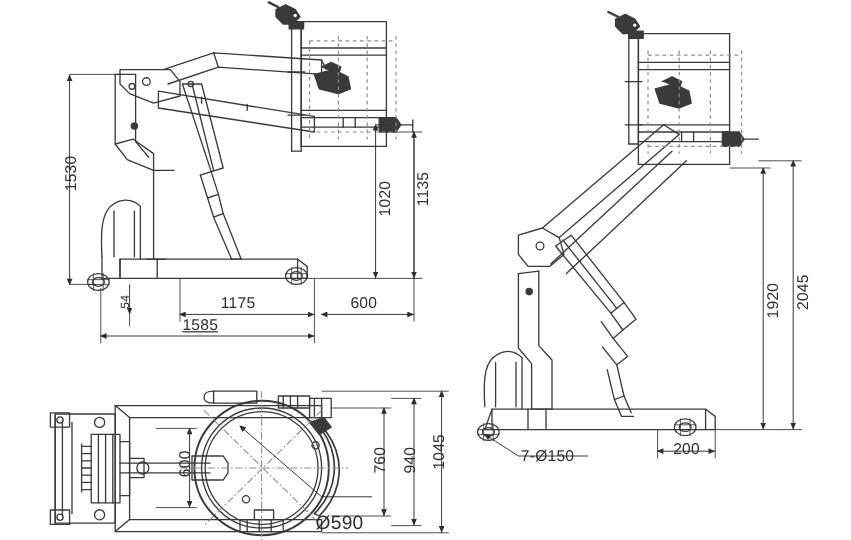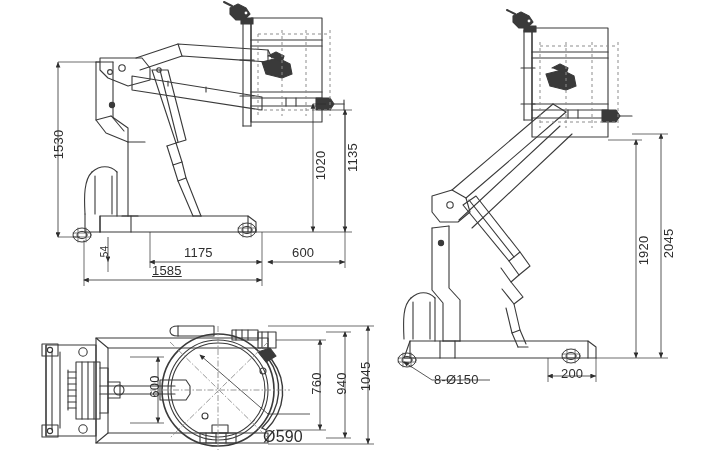--- a/index.html
+++ b/index.html
@@ -362,21 +362,21 @@
   <div class="dimtxt vtxt" style="left:306px;top:158px;font-size:13px;transform:rotate(-90deg);">1020</div>
 
   <div class="dimtxt vtxt" style="left:338px;top:150px;font-size:13px;transform:rotate(-90deg);">1135</div>
 
   <div class="dimtxt vtxt" style="left:629px;top:243px;font-size:13px;transform:rotate(-90deg);">1920</div>
 
   <div class="dimtxt vtxt" style="left:654px;top:236px;font-size:13px;transform:rotate(-90deg);">2045</div>
 
   <div class="dimtxt" style="left:561px;top:366px;font-size:13px;">200</div>
 
-  <div class="dimtxt" style="left:434px;top:372px;font-size:13px;">8-Ø150</div>
+  <div class="dimtxt" style="left:434px;top:372px;font-size:13px;">7-Ø150</div>
 
   <div class="dimtxt vtxt" style="left:143px;top:379px;font-size:13px;transform:rotate(-90deg);">600</div>
 
   <div class="dimtxt vtxt" style="left:305px;top:376px;font-size:13px;transform:rotate(-90deg);">760</div>
 
   <div class="dimtxt vtxt" style="left:330px;top:376px;font-size:13px;transform:rotate(-90deg);">940</div>
 
   <div class="dimtxt vtxt" style="left:351px;top:369px;font-size:13px;transform:rotate(-90deg);">1045</div>
 
   <div class="dimtxt" style="left:263px;top:392px;font-size:16px;margin-top:36px;">Ø590</div>

